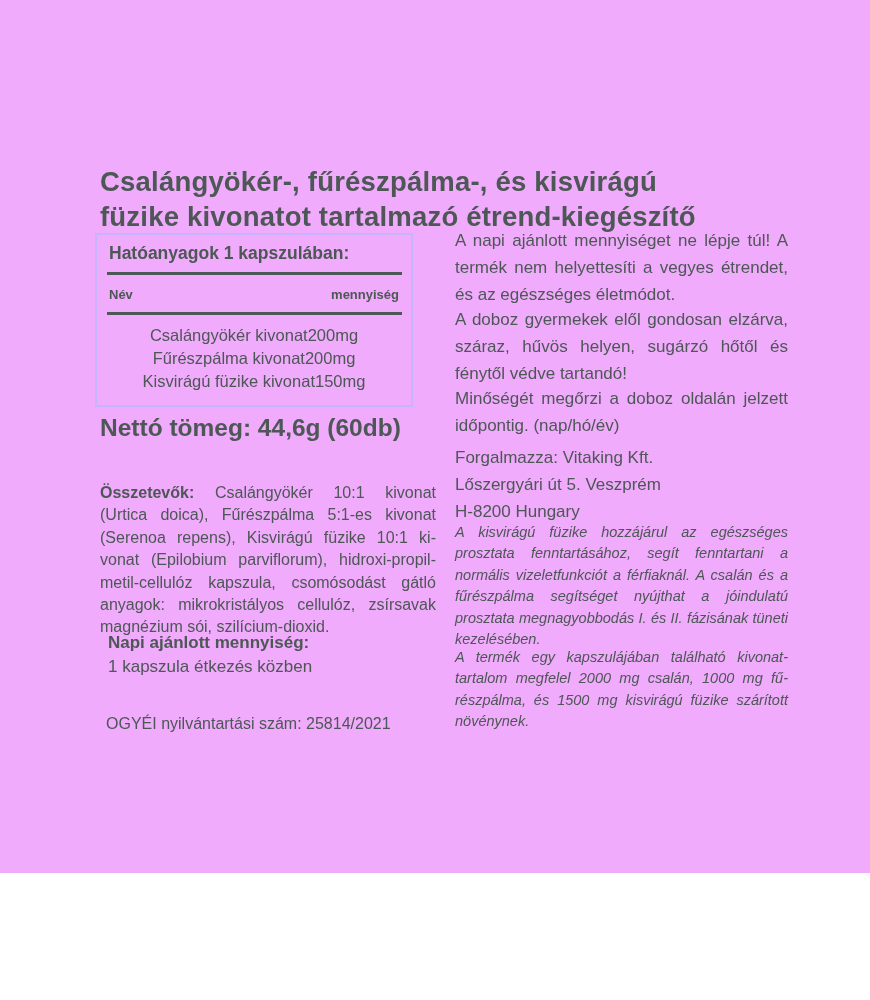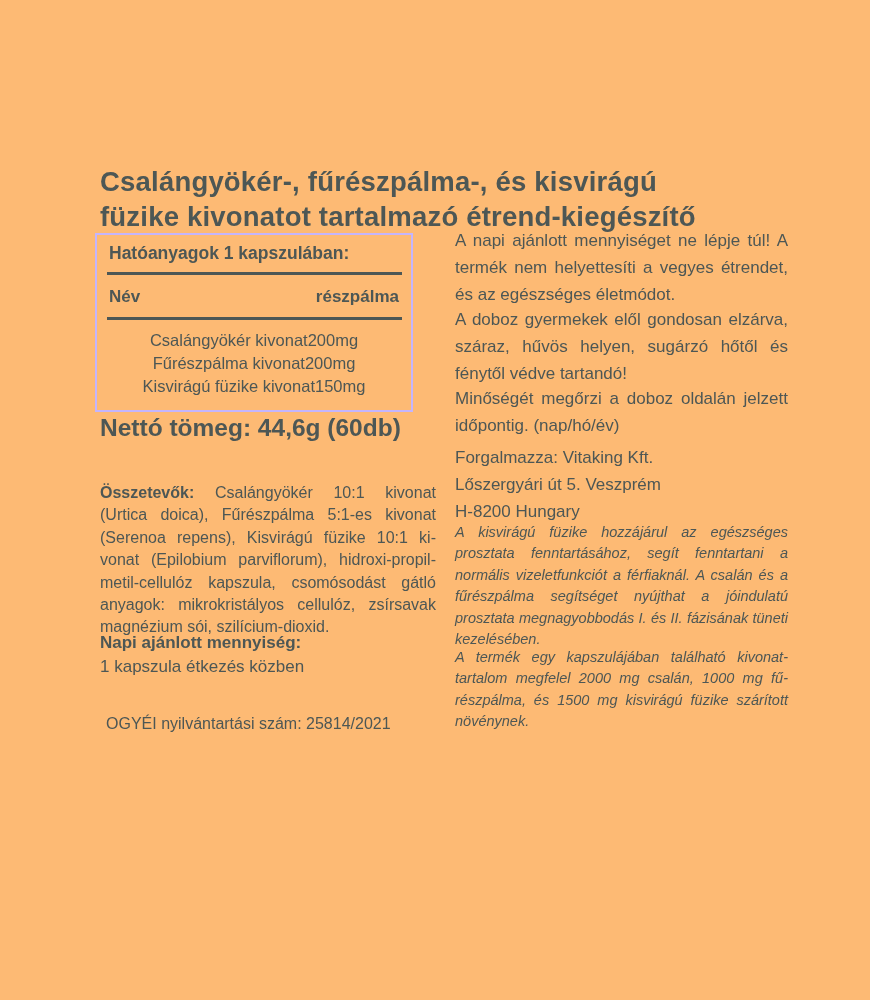--- a/index.html
+++ b/index.html
@@ -1,19 +1,19 @@
 <!DOCTYPE html>
 <html lang="hu"><head>
 <meta charset="utf-8">
 <style>
   html,body{margin:0;padding:0;background:#ffffff;}
   .page{
     position:relative;
-    width:870px;height:1000px;
-    background:#fdba74;
+    width:870px;height:873px;
+    background:#f0abfc;
     font-family:"Liberation Sans", sans-serif;
     color:#4d5755;
     overflow:hidden;
   }
   .abs{position:absolute;}
   .title{
     left:100px;top:146px;width:700px;
     font-size:27.5px;font-weight:bold;line-height:35px;
     letter-spacing:0.2px;
     white-space:pre-line;
@@ -24,40 +24,40 @@
     border:2px solid #c4b5fd;
     box-sizing:border-box;
   }
   .t-header{
     font-size:17.5px;font-weight:bold;
     padding:8px 12px 8px 12px;
   }
   .rule{height:3px;background:#4d5755;margin:0 9px 0 10px;}
   .t-cols{
     display:flex;justify-content:space-between;
-    font-size:17px;font-weight:bold;
+    font-size:13px;font-weight:bold;
     padding:12px 12px 10px 12px;
   }
   .t-rows{padding:9px 12px 12px 12px;}
   .t-row{
     display:flex;justify-content:center;
     font-size:16.5px;line-height:23px;
   }
   .netto{
     left:100px;top:414px;width:360px;
     font-size:24.5px;font-weight:bold;
   }
   .ingredients{
     left:100px;top:466px;width:336px;
     font-size:16px;line-height:22.4px;
     text-align:justify;
     hyphens:manual;-webkit-hyphens:manual;
   }
   .ingredients b{font-weight:bold;}
-  .daily{left:100px;top:631px;width:336px;font-size:17px;line-height:24px;}
+  .daily{left:108px;top:631px;width:336px;font-size:17px;line-height:24px;}
   .daily .lbl{font-weight:bold;}
   .reg{
     left:100px;top:699px;width:360px;
     font-size:16px;margin-left:6px;
   }
   .rcol{
     left:455px;width:333px;
     font-size:17px;line-height:26.8px;
     text-align:justify;
     hyphens:manual;-webkit-hyphens:manual;
@@ -81,21 +81,21 @@
 <div class="page">
 
   <h1 class="abs title">Csalángyökér-, fűrészpálma-, és kisvirágú
 füzike kivonatot tartalmazó étrend-kiegészítő</h1>
 
   <div class="abs actives">
     <div class="t-header">Hatóanyagok 1 kapszulában:</div>
     <div class="rule"></div>
     <div class="t-cols">
       <span>Név</span>
-      <span>részpálma</span>
+      <span>mennyiség</span>
     </div>
     <div class="rule"></div>
     <div class="t-rows">
       <div class="t-row">
         <span>Csalángyökér kivonat</span>
         <span>200mg</span>
       </div>
       <div class="t-row">
         <span>Fűrészpálma kivonat</span>
         <span>200mg</span>

